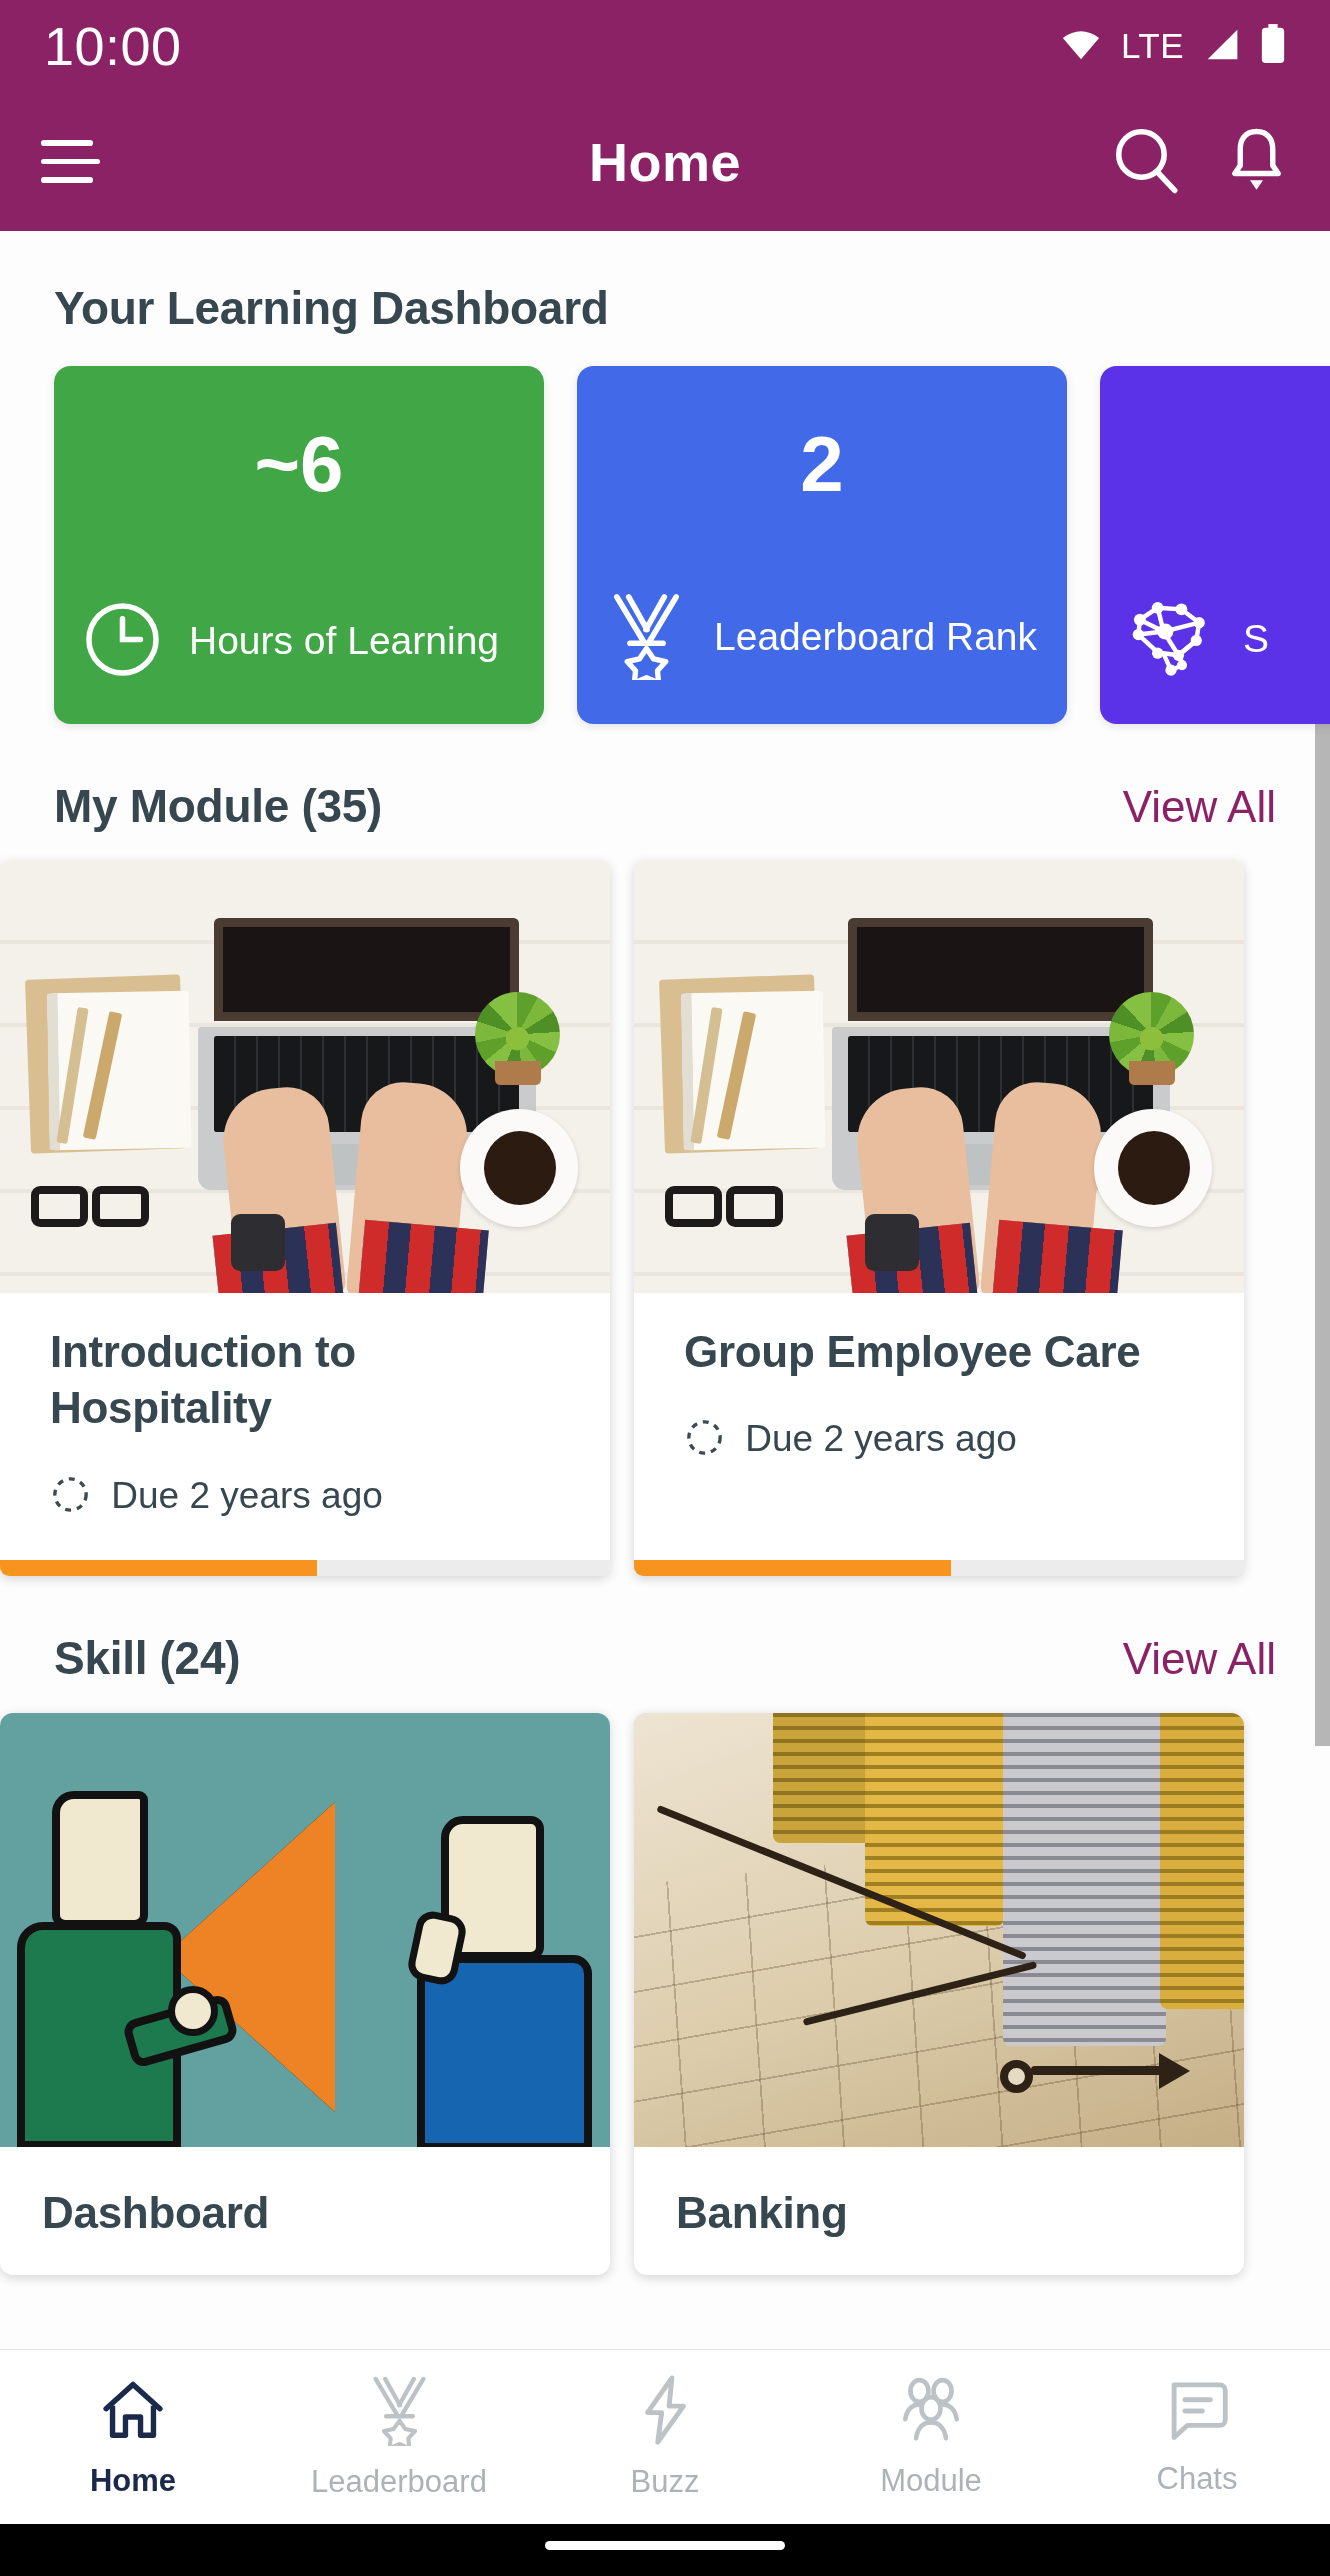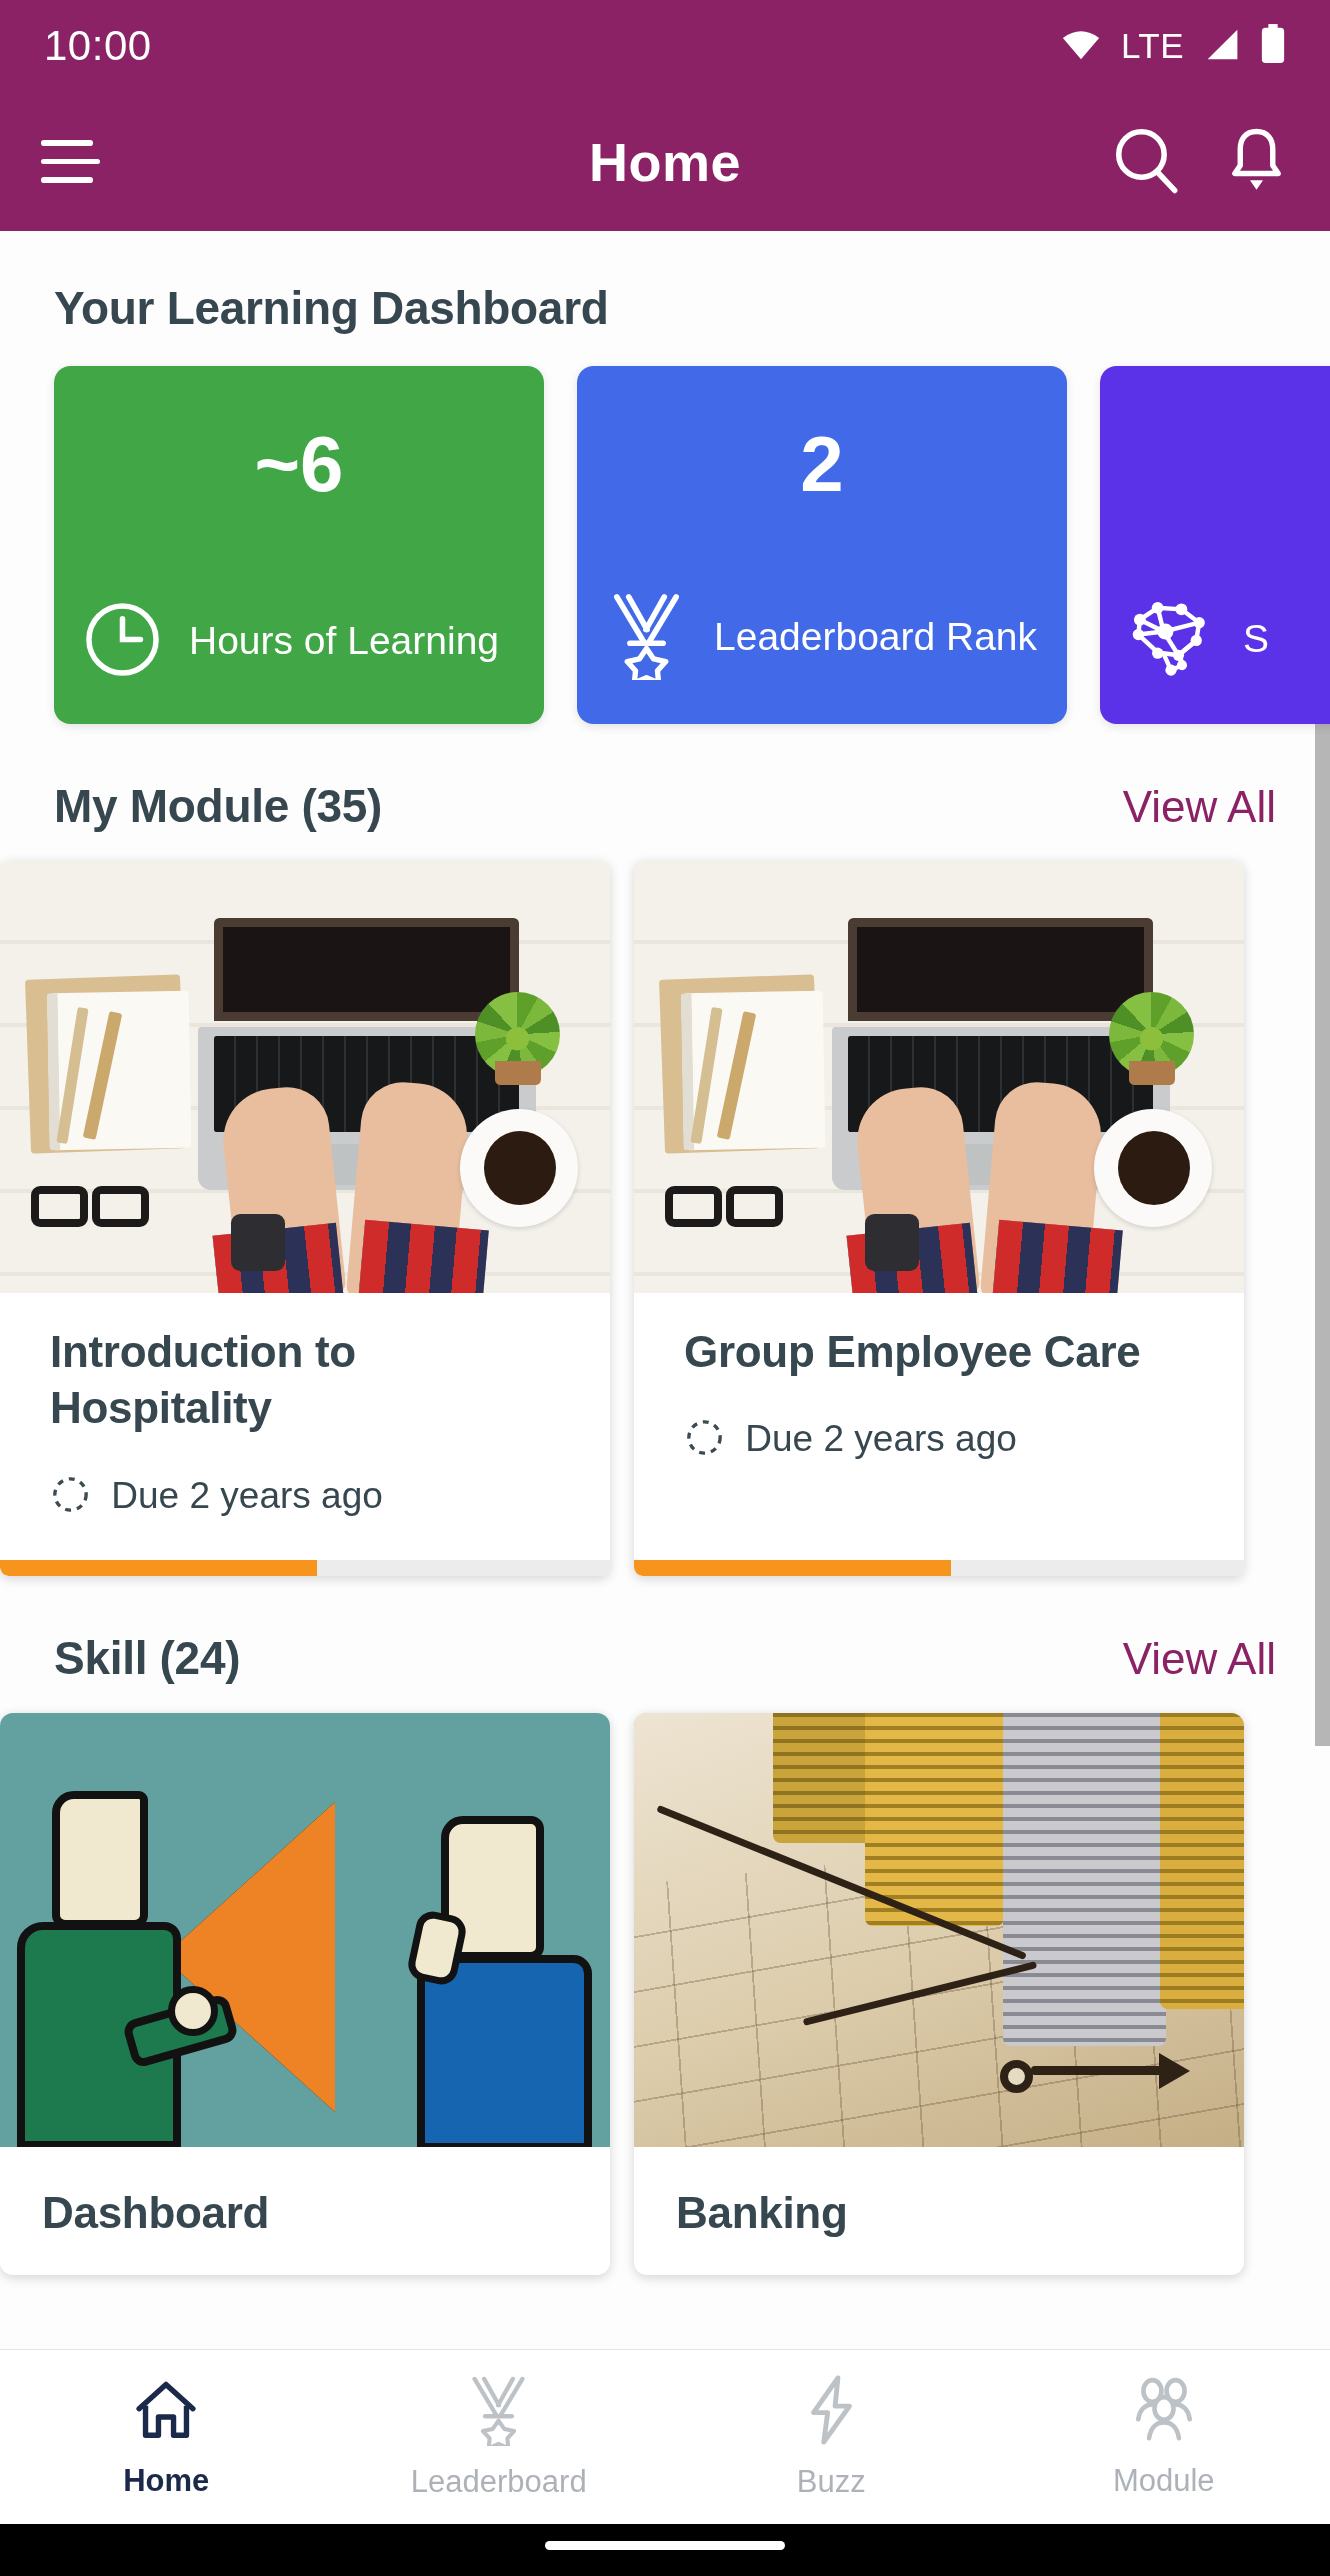--- a/index.html
+++ b/index.html
@@ -10,21 +10,21 @@
     overflow: hidden;
   }
   .phone { position: relative; width: 1330px; height: 2576px; background: #fff; overflow: hidden; }
 
   
   .statusbar {
     height: 92px; background: #8B2265;
     display: flex; align-items: center; justify-content: space-between;
     padding: 0 44px;
   }
-  .status-time { color: #fff; font-size: 42px; font-weight: 400; letter-spacing: 0.5px; }
+  .status-time { color: #fff; font-size: 54px; font-weight: 400; letter-spacing: 0.5px; }
   .status-icons { display: flex; align-items: center; gap: 18.5px; }
   .status-lte { color: #fff; font-size: 35px; font-weight: 500; letter-spacing: 0.5px; }
 
   
   .appbar {
     height: 139px; background: #8B2265;
     display: flex; align-items: center; padding: 0 41px;
     position: relative;
   }
   .hamburger { width: 59px; display: flex; flex-direction: column; gap: 13px; cursor: pointer; }
@@ -520,20 +520,30 @@
           <ellipse cx="9.5" cy="5.6" rx="3.5" ry="4.2" fill="none" stroke="#BDC2C7" stroke-width="1.8"></ellipse>
           <ellipse cx="18.5" cy="5.6" rx="3.5" ry="4.2" fill="none" stroke="#BDC2C7" stroke-width="1.8"></ellipse>
           <path d="M4 16.6 C4.6 12.6 7 10.8 9.5 10.8 M18.5 10.8 C21 10.8 23.4 12.6 24 16.6" fill="none" stroke="#BDC2C7" stroke-width="1.8" stroke-linecap="round"></path>
           <ellipse cx="14" cy="12.4" rx="3.7" ry="4.4" fill="none" stroke="#BDC2C7" stroke-width="1.8"></ellipse>
           <path d="M8.2 24 C8.8 19.6 11.2 17.8 14 17.8 C16.8 17.8 19.2 19.6 19.8 24" fill="none" stroke="#BDC2C7" stroke-width="1.8" stroke-linecap="round"></path>
         </svg>
       </span>
       <span class="navlabel">Module</span>
     </div>
 
+    <div class="navitem">
+      <span>
+        <svg width="70" height="67" viewBox="0 0 26 24">
+          <path d="M4.5 2.5 h17 a2 2 0 0 1 2 2 v11 a2 2 0 0 1 -2 2 h-12 L4.5 22 z" fill="none" stroke="#BDC2C7" stroke-width="1.8" stroke-linejoin="round"></path>
+          <line x1="8.5" y1="8" x2="18" y2="8" stroke="#BDC2C7" stroke-width="1.8" stroke-linecap="round"></line>
+          <line x1="8.5" y1="12.2" x2="15" y2="12.2" stroke="#BDC2C7" stroke-width="1.8" stroke-linecap="round"></line>
+        </svg>
+      </span>
+      <span class="navlabel">Chats</span>
+    </div>
 
   </div>
 
   <div class="gesturebar">
     <div class="gesturepill"></div>
   </div>
 
 </div>
 
 

